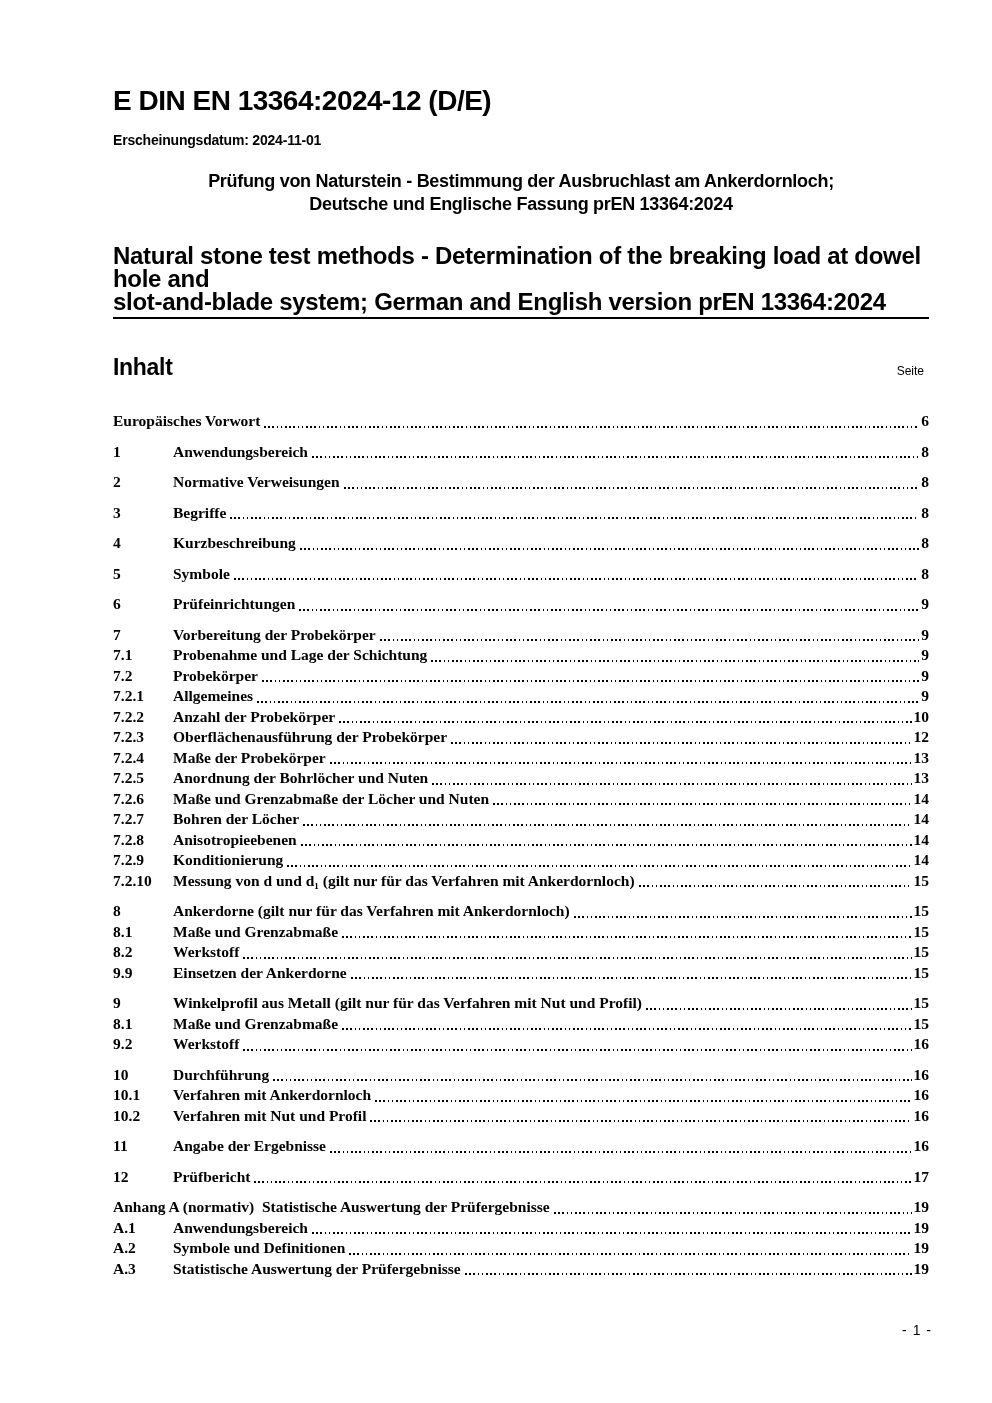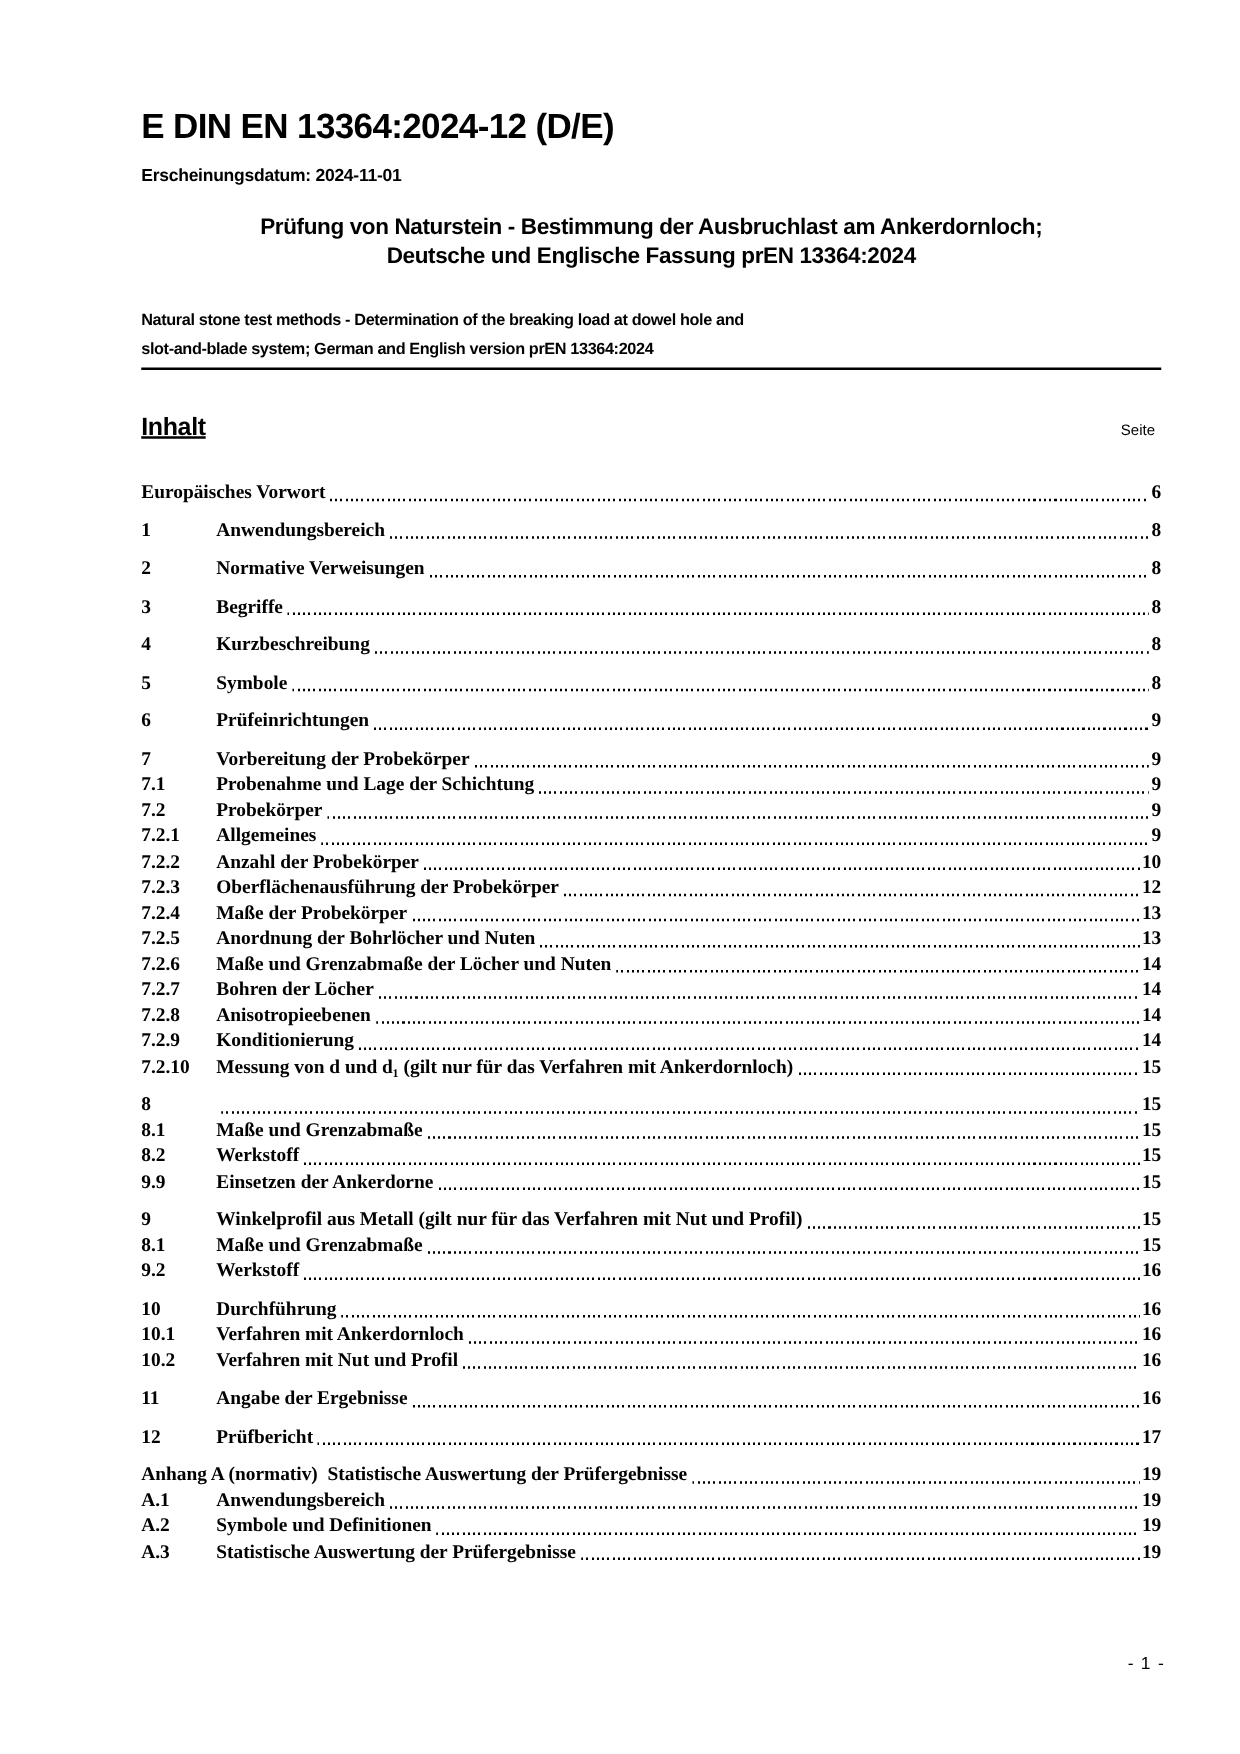--- a/index.html
+++ b/index.html
@@ -46,40 +46,39 @@
     margin: 22px 0 0 0;
     font-size: 18px;
     line-height: 23px;
     font-weight: bold;
     letter-spacing: -0.3px;
     white-space: pre-line;
     text-align: center;
   }
   .title-en {
     margin: 28px 0 0 0;
-    font-size: 13px;
+    font-size: 24px;
     line-height: 23px;
     font-weight: bold;
     letter-spacing: -0.3px;
     white-space: pre-line;
     border-bottom: 2px solid #000;
     padding-bottom: 4px;
   }
   
   .toc-header {
     margin-top: 35px;
     display: flex;
     align-items: baseline;
     justify-content: space-between;
   }
   .toc-heading {
-    font-size: 20px;
+    font-size: 23px;
     font-weight: bold;
     letter-spacing: -0.3px;
-    text-decoration: underline;
   }
   .toc-page-label {
     font-size: 12px;
     font-weight: normal;
     padding-right: 5px;
   }
   
   .toc {
     margin-top: 30px;
     font-family: "Liberation Serif", "DejaVu Serif", serif;
@@ -258,20 +257,21 @@
           <span class="toc-page">14</span>
         </div>
         <div class="toc-row">
           <span class="toc-num">7.2.10</span>
           <span class="toc-title">Messung von d und d₁ (gilt nur für das Verfahren mit Ankerdornloch)</span>
           <span class="toc-dots"></span>
           <span class="toc-page">15</span>
         </div>
         <div class="toc-row group-start">
           <span class="toc-num">8</span>
+          <span class="toc-title">Ankerdorne (gilt nur für das Verfahren mit Ankerdornloch)</span>
           <span class="toc-dots"></span>
           <span class="toc-page">15</span>
         </div>
         <div class="toc-row">
           <span class="toc-num">8.1</span>
           <span class="toc-title">Maße und Grenzabmaße</span>
           <span class="toc-dots"></span>
           <span class="toc-page">15</span>
         </div>
         <div class="toc-row">

